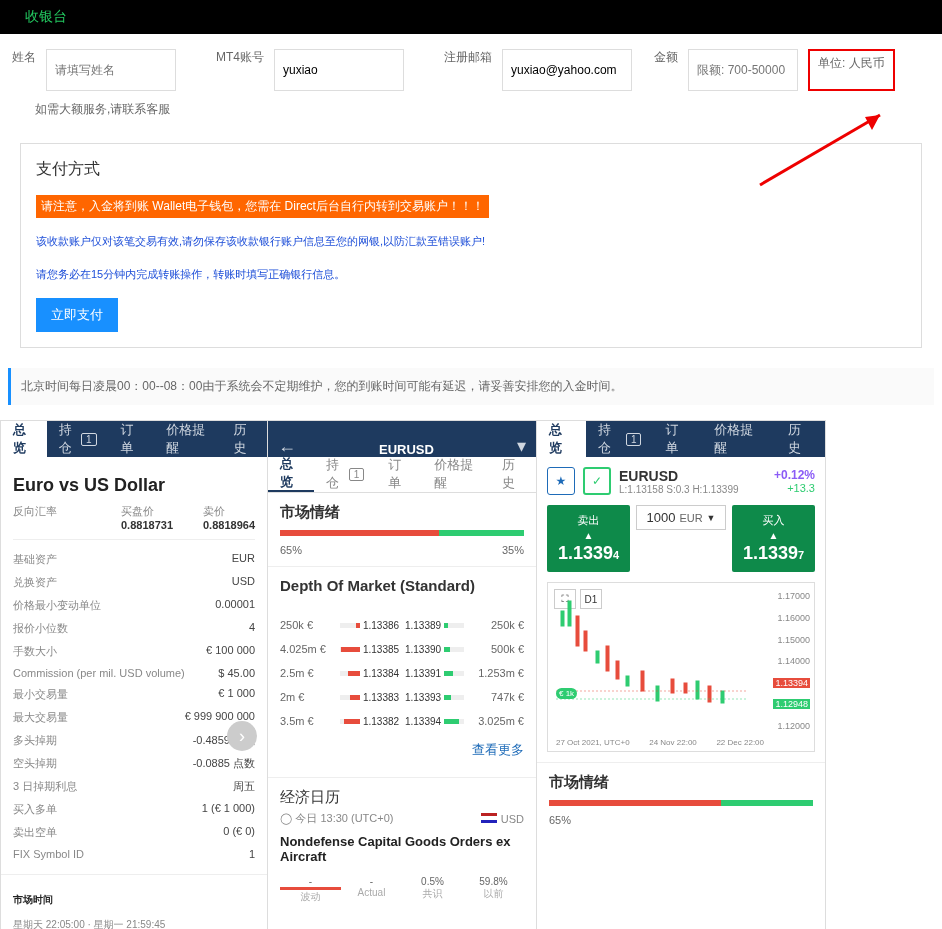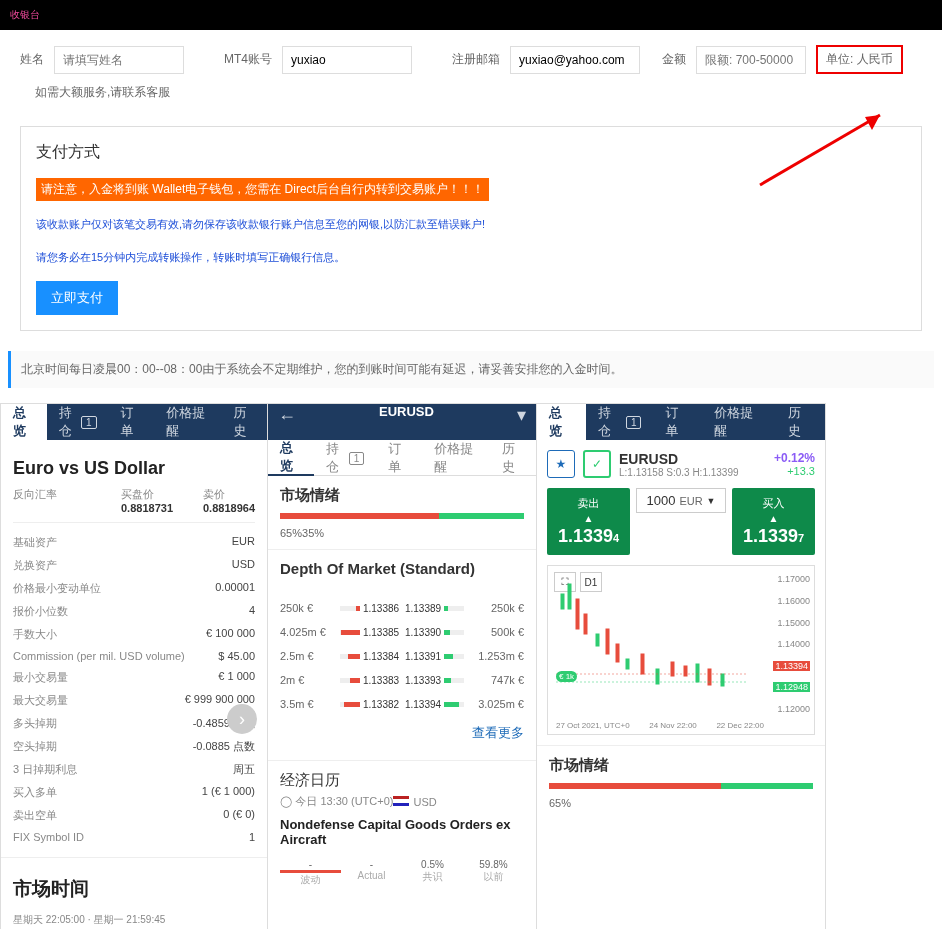--- a/index.html
+++ b/index.html
@@ -1,64 +1,64 @@
 <!DOCTYPE html>
 <html><head>
 <meta charset="utf-8">
 <style>
 *{margin:0;padding:0;box-sizing:border-box;font-family:Arial,"Microsoft YaHei",sans-serif}
 body{background:#fff;width:942px;font-size:12px;color:#333}
-.blackbar{background:#000;color:#ec4899;padding:8px 10px;font-size:10px}
-.form-row{display:flex;align-items:center;padding:15px 20px 5px;gap:10px;flex-wrap:nowrap}
+.blackbar{background:#000;color:#22c55e;padding:8px 25px;font-size:14px}
+.form-row{display:flex;padding:15px 12px 5px;gap:10px;flex-wrap:nowrap}
 .form-row label{font-size:12px;color:#666;white-space:nowrap}
-.form-row input{border:1px solid #ddd;padding:6px 8px;font-size:12px;height:28px}
+.form-row input{border:1px solid #ddd;padding:6px 8px;font-size:12px;height:42px}
 .redbox{border:2px solid #e00;padding:4px 8px;font-size:12px;color:#666}
 .note{padding:5px 35px;color:#666;font-size:12px}
 .arrow{position:absolute;left:750px;top:105px;pointer-events:none}
 .arrow svg{width:150px;height:90px}
 .pay-panel{margin:20px;border:1px solid #ddd;padding:15px}
 .pay-title{font-size:16px;color:#333;margin-bottom:15px}
 .orange-bar{background:#f60;color:#fff;padding:3px 5px;display:inline-block;font-size:12px;margin-bottom:15px}
 .pay-text{color:#1d4ed8;font-size:11px;margin-bottom:15px;line-height:1.6}
 .blue-btn{background:#1890ff;color:#fff;border:none;padding:8px 15px;font-size:13px;cursor:pointer}
 .info-bar{border-left:3px solid #1890ff;background:#fafafa;padding:10px;margin:15px 8px;color:#666;font-size:12px}
 
 .panels{display:flex;gap:0;position:relative}
 .panel{background:#fff;border:1px solid #ddd;position:relative}
 .p1{width:268px}
 .p2{width:270px;margin-left:-1px}
 .p3{width:290px;margin-left:-1px}
 
-.tabbar{background:#1e3a5f;color:#d0d7e0;display:flex;align-items:flex-start;height:36px;font-size:13px}
+.tabbar{background:#1e3a5f;color:#d0d7e0;display:flex;align-items:flex-end;height:36px;font-size:13px}
 .tabbar .tab{padding:0 12px;height:36px;display:flex;align-items:center;cursor:pointer;gap:4px}
 .tabbar .tab.active{background:#fff;color:#1e3a5f;font-weight:bold}
 .tabbar .back{padding:0 10px;font-size:18px;cursor:pointer}
 .badge{border:1px solid currentColor;padding:0 4px;font-size:10px;border-radius:2px}
 
 .section{padding:10px 12px}
 .h1{font-size:18px;font-weight:bold;color:#222;margin:8px 0}
 .kv-row{display:flex;justify-content:space-between;padding:4px 0;font-size:11px;color:#666}
 .kv-row .k{color:#888;flex:1}
 .kv-row .v{color:#444}
 .circ{width:30px;height:30px;border-radius:50%;background:#ccc;display:flex;align-items:center;justify-content:center;color:#fff;font-size:18px;position:absolute}
 
 .senti-bar{height:6px;background:#2ecc71;position:relative;margin:8px 0}
 .senti-bar .fill{height:100%;background:#e74c3c;position:absolute;left:0;top:0}
-.senti-labels{display:flex;font-size:11px;color:#666}
+.senti-labels{display:flex;justify-content:space-between;font-size:11px;color:#666}
 
 .dom-row{display:flex;align-items:center;font-size:11px;padding:6px 0}
 .dom-row .lv{width:60px;text-align:left;color:#666}
 .dom-row .rv{width:60px;text-align:right;color:#666}
 .dom-row .p{color:#333;font-size:10px;width:42px;text-align:center}
 .dom-bar{height:5px;flex:1;position:relative;background:#eee}
 .dom-bar.l .f{position:absolute;right:0;top:0;height:100%;background:#e74c3c}
 .dom-bar.r .f{position:absolute;left:0;top:0;height:100%;background:#2ecc71}
 .link-more{color:#1e6bb8;text-align:right;padding:8px 0;font-size:13px;font-weight:normal;cursor:pointer}
 
-.cal-head{display:flex;align-items:center;font-size:11px;color:#888;padding:4px 0}
+.cal-head{display:flex;justify-content:space-between;align-items:center;font-size:11px;color:#888;padding:4px 0}
 .cal-title{font-size:13px;font-weight:bold;color:#222;margin:4px 0 8px}
 .cal-cols{display:flex;font-size:10px;text-align:center}
 .cal-cols>div{flex:1;padding:4px 0;color:#666}
 .cal-cols .redline{border-bottom:3px solid #e74c3c}
 
 .p3-head{display:flex;align-items:center;padding:10px;gap:8px}
 .star-box{width:28px;height:28px;border:1px solid #1e6bb8;border-radius:3px;display:flex;align-items:center;justify-content:center;color:#1e6bb8;cursor:pointer}
 .check-box{width:28px;height:28px;border:2px solid #2ecc71;border-radius:3px;display:flex;align-items:center;justify-content:center;color:#2ecc71}
 .sym-info{flex:1}
 .sym-name{font-size:14px;font-weight:bold}
@@ -198,21 +198,21 @@
             <span class="v">0 (€ 0)</span>
           </div>
           <div class="kv-row">
             <span class="k">FIX Symbol ID</span>
             <span class="v">1</span>
           </div>
         </div>
       <div class="circ" style="right:10px;top:300px">›</div>
     </div>
     <div class="section" style="border-top:1px solid #eee">
-      <div class="h1" style="font-size:19px">市场时间</div>
+      <div class="h1" style="font-size:10px">市场时间</div>
       <div id="mt-rows">
           <div class="mt-row">星期天 22:05:00 · 星期一 21:59:45</div>
         </div>
 
     </div>
 
   </div>
 
   <div class="panel p2">
     <div class="tabbar">

